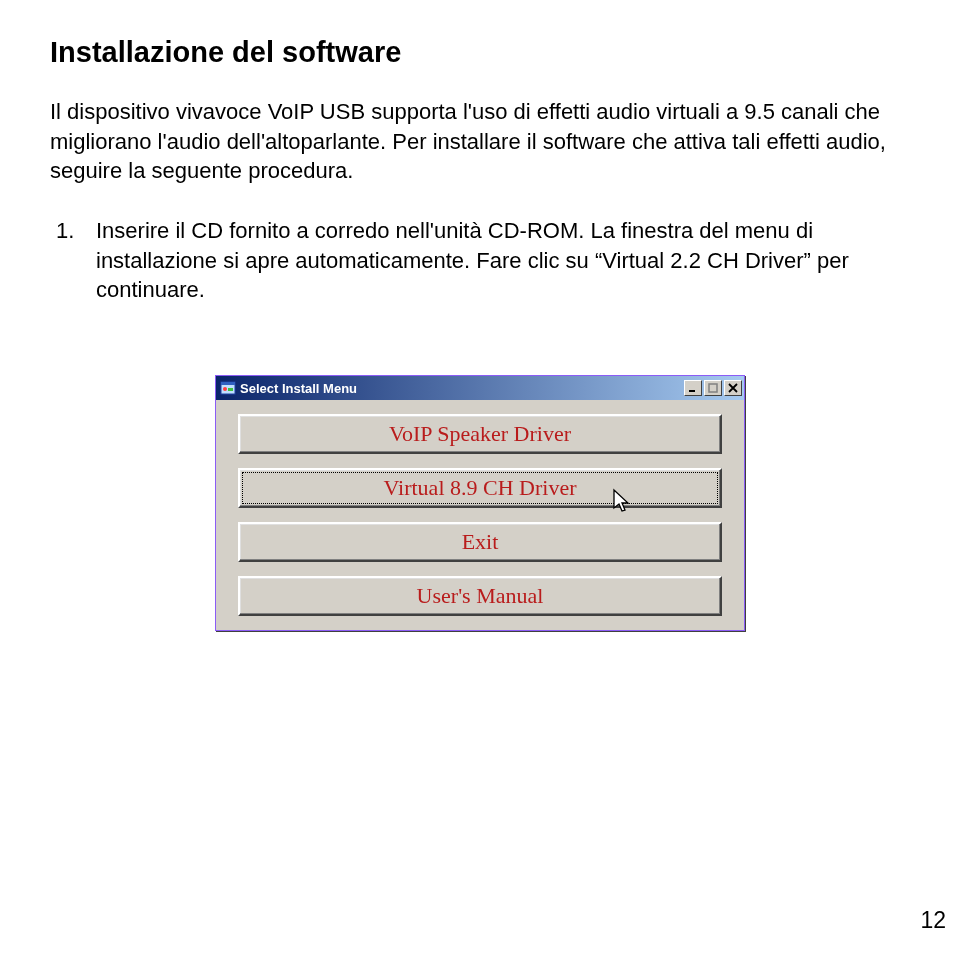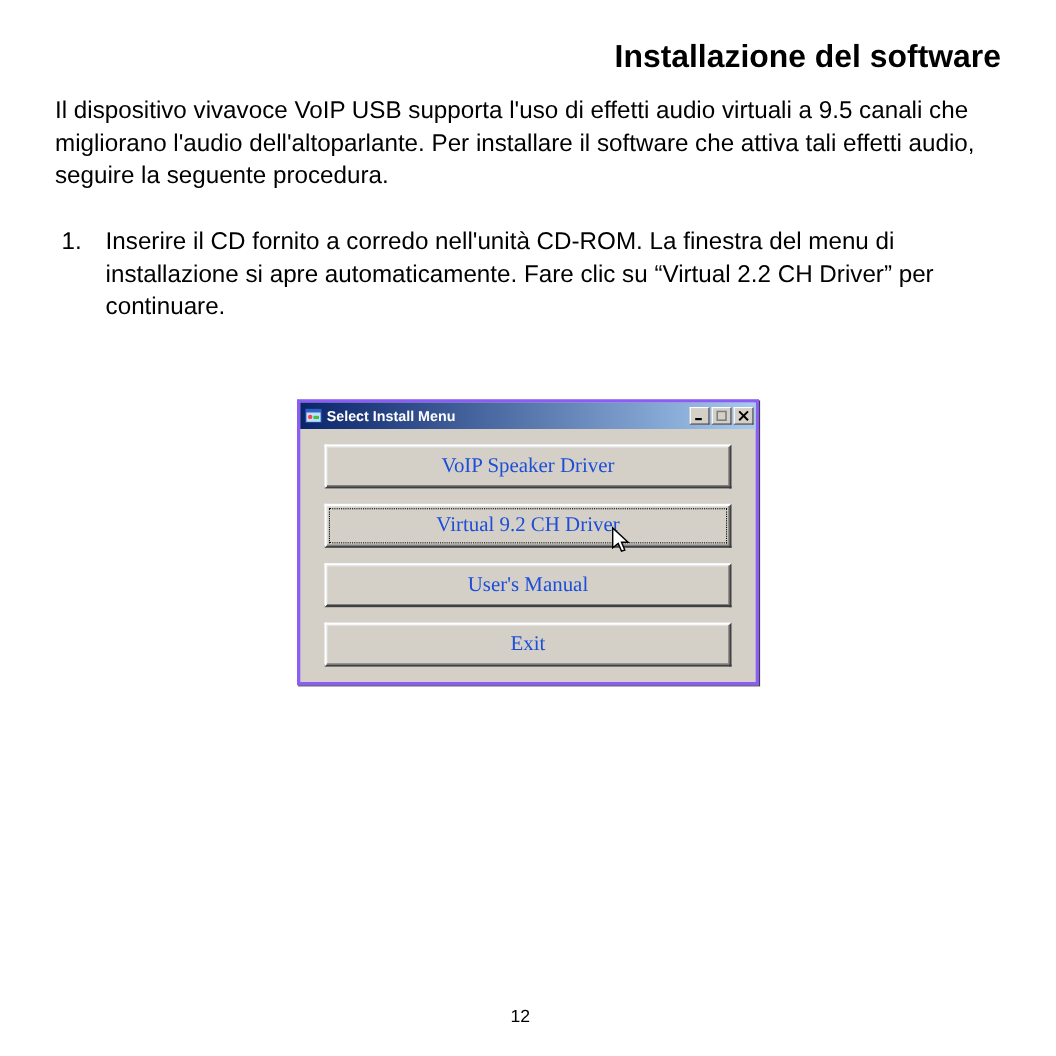--- a/index.html
+++ b/index.html
@@ -7,22 +7,21 @@
   body {
     background: #ffffff;
     font-family: Verdana, Geneva, sans-serif;
     color: #000;
     position: relative;
     padding: 36px 50px 30px 50px;
   }
   .title {
     font-size: 29px;
     font-weight: bold;
-    margin-bottom: 16px;
-    text-align: right;
+    margin-bottom: 28px;
   }
   .para {
     font-size: 22px;
     line-height: 1.35;
     margin-bottom: 30px;
   }
   .step-list {
     margin-left: 6px;
   }
   .step {
@@ -38,22 +37,22 @@
     flex: 1;
   }
 
   
   .dialog-area {
     display: flex;
     justify-content: center;
     margin-top: 70px;
   }
   .dialog {
-    width: 420px;
-    border: 3px solid #8b5cf6;
+    width: 530px;
+    border: 1px solid #8b5cf6;
     background: #d4d0c8;
     box-shadow: 1px 1px 0 #404040;
     font-family: "Times New Roman", Times, serif;
   }
   .titlebar {
     height: 24px;
     background: linear-gradient(to right, #0a246a, #a6caf0);
     color: #fff;
     display: flex;
     align-items: center;
@@ -105,44 +104,44 @@
     background: #d4d0c8;
     border-top: 2px solid #ffffff;
     border-left: 2px solid #ffffff;
     border-right: 2px solid #404040;
     border-bottom: 2px solid #404040;
     box-shadow: inset -1px -1px 0 #808080, inset 1px 1px 0 #dfdfdf;
     display: flex;
     align-items: center;
     justify-content: center;
     font-family: "Times New Roman", Times, serif;
-    font-size: 19px;
-    color: #1d4ed8;
+    font-size: 22px;
+    color: #b91c1c;
     position: relative;
   }
   .menu-btn.focused {
     outline: 1px dotted #000;
     outline-offset: -5px;
   }
   .menu-btn:last-child { margin-bottom: 4px; }
 
   .cursor {
     position: absolute;
     right: 88px;
     bottom: -14px;
     pointer-events: none;
   }
 
   .page-num {
     position: absolute;
     bottom: 26px;
     left: 0;
     right: 14px;
-    text-align: center;
-    font-size: 16px;
+    text-align: right;
+    font-size: 23px;
   }
 </style>
 </head>
 <body>
 
 <h1 class="title">Installazione del software</h1>
 
 <p class="para">Il dispositivo vivavoce VoIP USB supporta l'uso di effetti audio virtuali a 9.5 canali che migliorano l'audio dell'altoparlante. Per installare il software che attiva tali effetti audio, seguire la seguente procedura.</p>
 
 <div class="step-list">
@@ -178,26 +177,26 @@
         <div class="winbtn">
           <svg width="10" height="10" viewBox="0 0 10 10">
               <path d="M1 1 L9 9 M9 1 L1 9" stroke="#000" stroke-width="1.8"></path>
             </svg>
         </div>
       </div>
     </div>
     <div class="dialog-body">
       <div class="menu-btn">VoIP  Speaker  Driver</div>
       <div class="menu-btn focused">
-        <span>Virtual  9.2  CH Driver</span>
+        <span>Virtual  8.9  CH Driver</span>
         <span class="cursor">
           <svg width="20" height="26" viewBox="0 0 20 26">
             <path d="M2 2 L2 20 L7 16 L10 23 L13 22 L10 15 L16 15 Z" fill="#ffffff" stroke="#000000" stroke-width="1.3"></path>
           </svg>
         </span>
       </div>
+      <div class="menu-btn">Exit</div>
       <div class="menu-btn">User's  Manual</div>
-      <div class="menu-btn">Exit</div>
     </div>
   </div>
 </div>
 
 <div class="page-num">12</div>
 
 </body></html>

